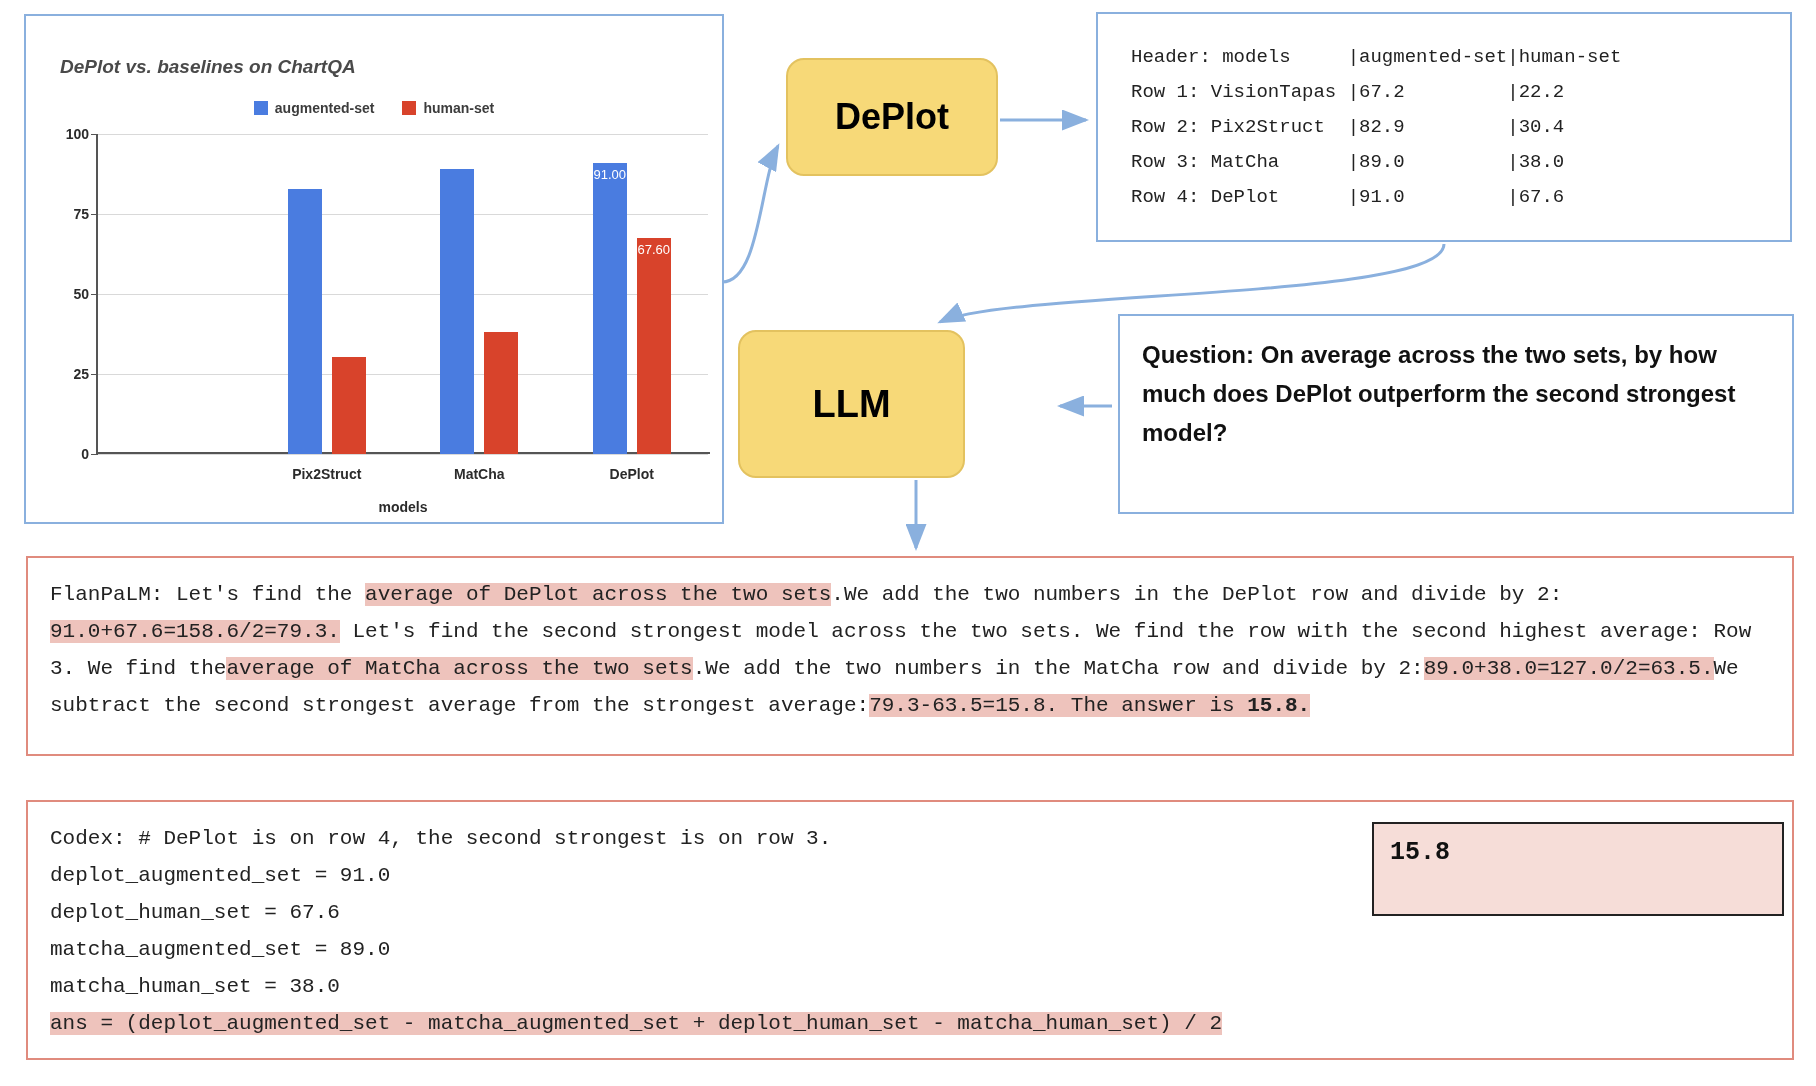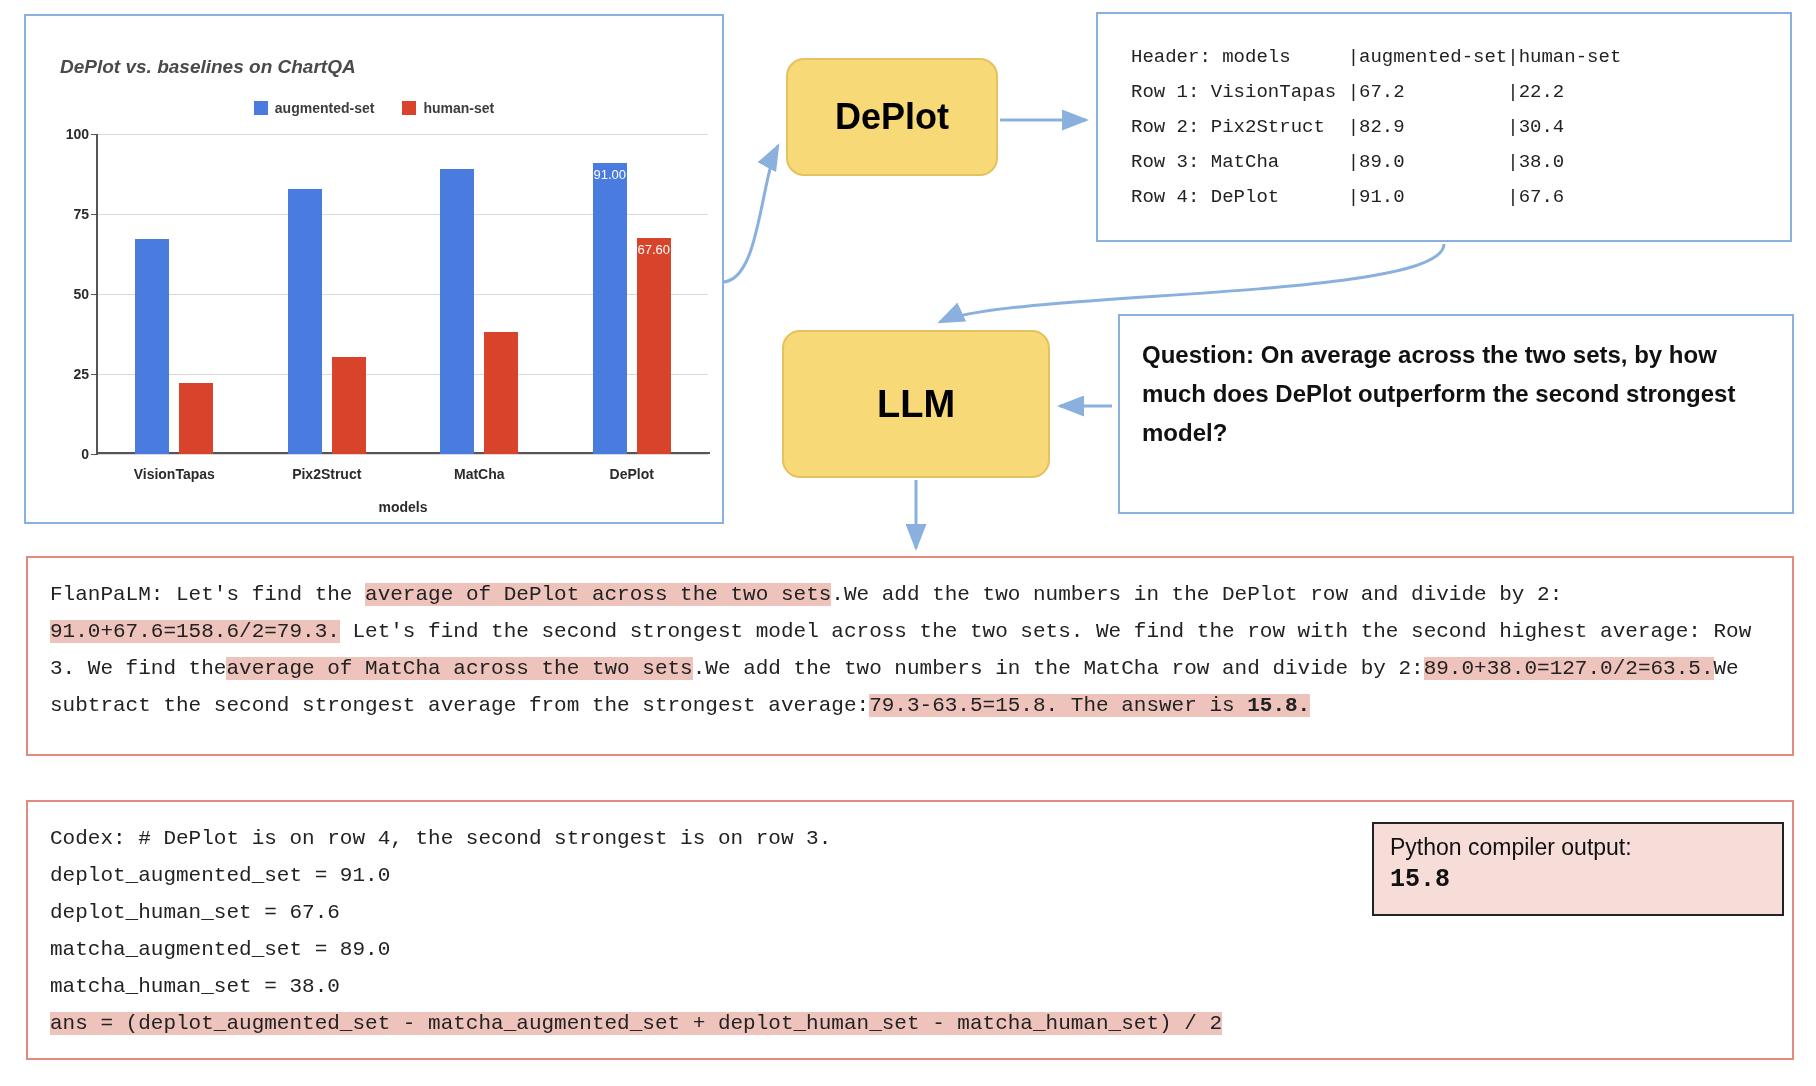--- a/index.html
+++ b/index.html
@@ -82,21 +82,21 @@
     text-align: center; font-size: 14px; font-weight: bold; color: #2b2b2b;
   }
 
   
   .yellow-box {
     background: #f7d978; border: 2px solid #e3c25f; border-radius: 18px;
     display: flex; align-items: center; justify-content: center;
     font-weight: bold; color: #000;
   }
   #deplot-box { left: 786px; top: 58px; width: 212px; height: 118px; font-size: 36px; }
-  #llm-box { left: 782px; top: 330px; width: 268px; height: 148px; font-size: 38px; }
+  #llm-box { left: 738px; top: 330px; width: 227px; height: 148px; font-size: 38px; }
 
   
   #table-box {
     left: 1096px; top: 12px; width: 696px; height: 230px;
     border: 2px solid #8ab0de; background: #ffffff;
     padding: 26px 0 0 33px;
   }
   .mono {
     font-family: "Liberation Mono", monospace;
     font-size: 19px; color: #222; white-space: pre;
@@ -188,25 +188,20 @@
       <div class="y-tick-mark" style="top: 240px;"></div>
       <div class="grid-line" style="top: 160px;"></div>
       <div class="y-tick-label" style="top: 160px;">50</div>
       <div class="y-tick-mark" style="top: 160px;"></div>
       <div class="grid-line" style="top: 80px;"></div>
       <div class="y-tick-label" style="top: 80px;">75</div>
       <div class="y-tick-mark" style="top: 80px;"></div>
       <div class="grid-line" style="top: 0px;"></div>
       <div class="y-tick-label" style="top: 0px;">100</div>
       <div class="y-tick-mark" style="top: 0px;"></div>
-      <div class="bar-group" style="left: 0px; width: 152.5px;">
-        <div class="bar" style="height: 215.04px; background: rgb(74, 124, 224);"></div>
-        <div class="bar" style="height: 71.04px; background: rgb(216, 67, 43);"></div>
-        <div class="x-tick-label">VisionTapas</div>
-      </div>
       <div class="bar-group" style="left: 152.5px; width: 152.5px; text-align: right;">
         <div class="bar" style="height: 265.28px; background: rgb(74, 124, 224);"></div>
         <div class="bar" style="height: 97.28px; background: rgb(216, 67, 43);"></div>
         <div class="x-tick-label">Pix2Struct</div>
       </div>
       <div class="bar-group" style="left: 305px; width: 152.5px;">
         <div class="bar" style="height: 284.8px; background: rgb(74, 124, 224);"></div>
         <div class="bar" style="height: 121.6px; background: rgb(216, 67, 43);"></div>
         <div class="x-tick-label">MatCha</div>
       </div>
@@ -253,15 +248,14 @@
       <div class="code-line"><span>Codex: # DePlot is on row 4, the second strongest is on row 3.</span></div>
       <div class="code-line"><span>deplot_augmented_set = 91.0</span></div>
       <div class="code-line"><span>deplot_human_set = 67.6</span></div>
       <div class="code-line"><span>matcha_augmented_set = 89.0</span></div>
       <div class="code-line"><span>matcha_human_set = 38.0</span></div>
       <div class="code-line"><span class="hl">ans = (deplot_augmented_set - matcha_augmented_set + deplot_human_set - matcha_human_set) / 2</span></div>
     </div>
 </div>
 
 <div class="abs" id="python-output">
-  <div id="python-output-label">Python compiler output:</div>
   <div id="python-output-value">15.8</div>
 </div>
 
 </body></html>

